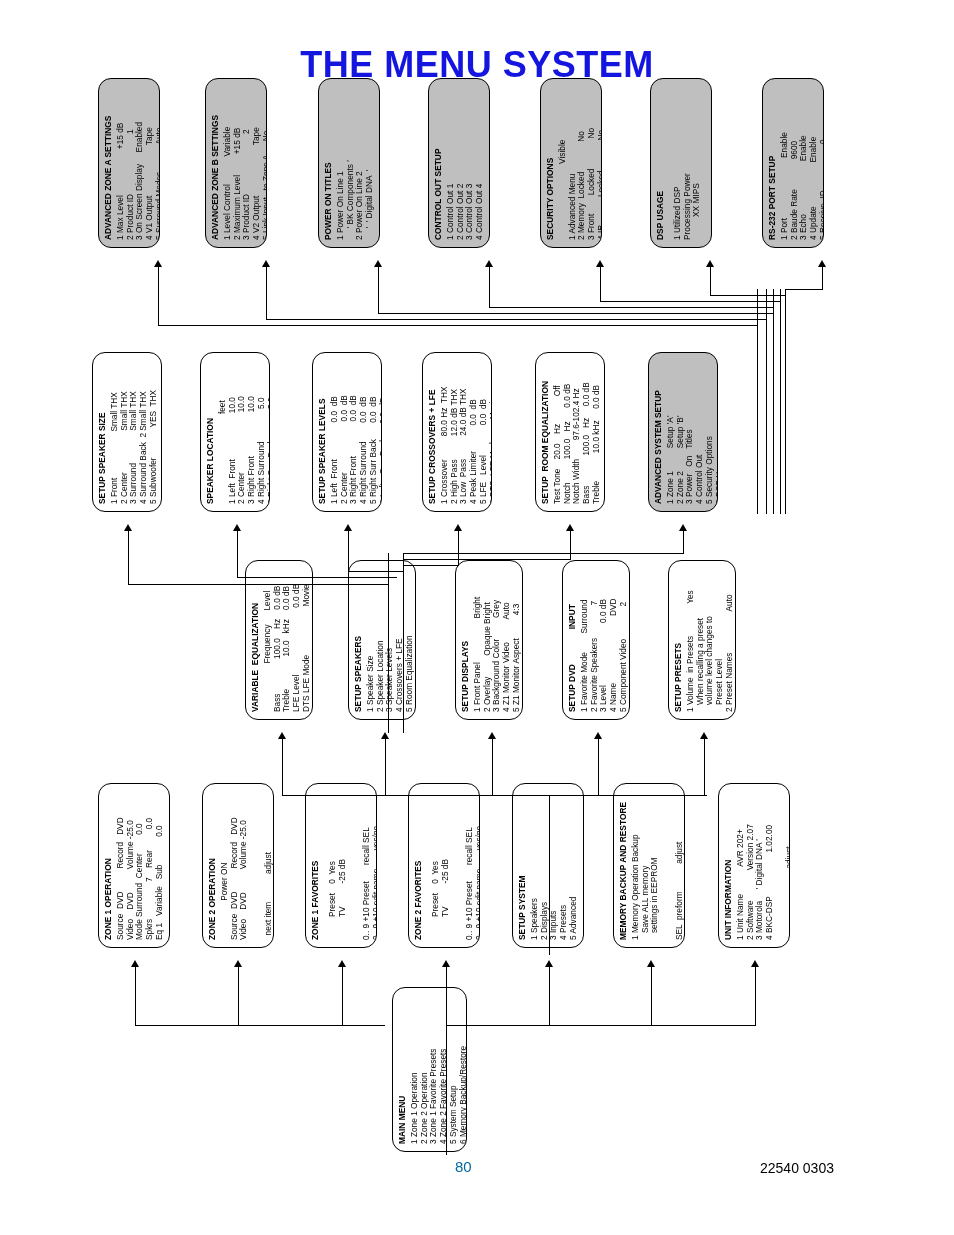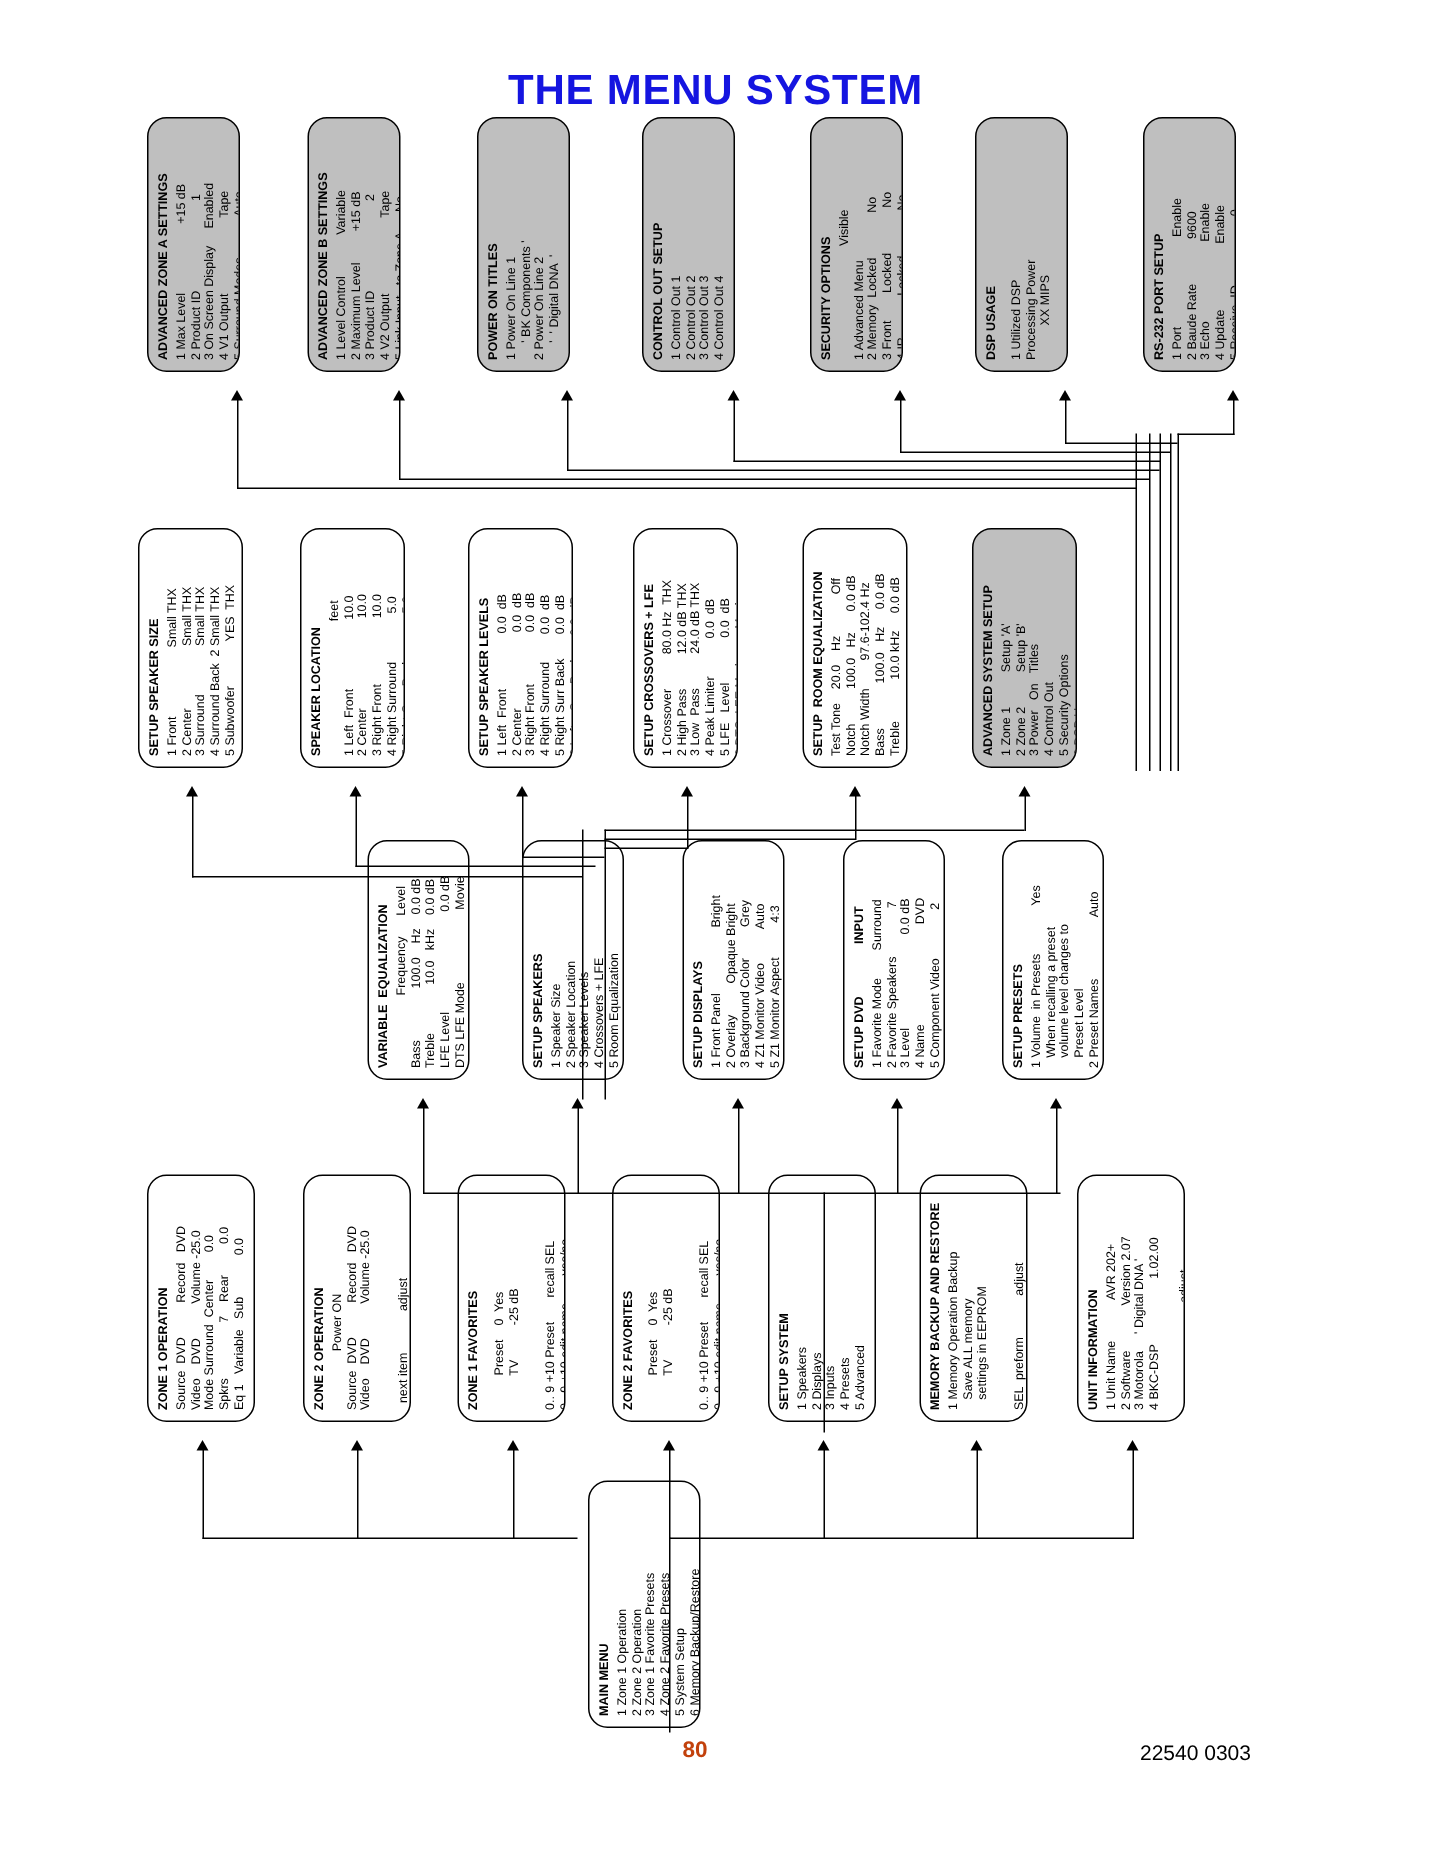--- a/index.html
+++ b/index.html
@@ -5,21 +5,21 @@
   html,body{margin:0;padding:0;}
   body{
     width:954px;height:1235px;background:#ffffff;
     font-family:"Liberation Sans", sans-serif;
     position:relative;overflow:hidden;
   }
   #page{position:absolute;left:0;top:0;width:954px;height:1235px;}
 
   .title{
     position:absolute;left:0;top:44px;width:954px;text-align:center;
-    color:#1515e0;font-size:28px;font-weight:bold;letter-spacing:0.5px;
+    color:#1515e0;font-size:36px;font-weight:bold;letter-spacing:0.5px;
     font-family:"Liberation Sans", sans-serif;
   }
 
   
   .box{
     position:absolute;
     border:1.6px solid #000;
     border-radius:13px;
     background:#ffffff;
     box-sizing:border-box;
@@ -42,21 +42,21 @@
   .ln{position:absolute;background:#000;}
   .lnh{height:1.4px;}
   .lnv{width:1.4px;}
   .arrowup{
     position:absolute;width:0;height:0;
     border-left:4px solid transparent;border-right:4px solid transparent;
     border-bottom:7px solid #000;
   }
 
   .pagenum{
-    position:absolute;left:455px;top:1158px;font-size:15px;color:#c2410c;font-weight:bold;
+    position:absolute;left:455px;top:1158px;font-size:15px;color:#0369a1;
   }
   .partnum{
     position:absolute;left:760px;top:1160px;font-size:14px;color:#000;
   }
 </style>
 </head>
 <body>
 
 <div id="page">
 

